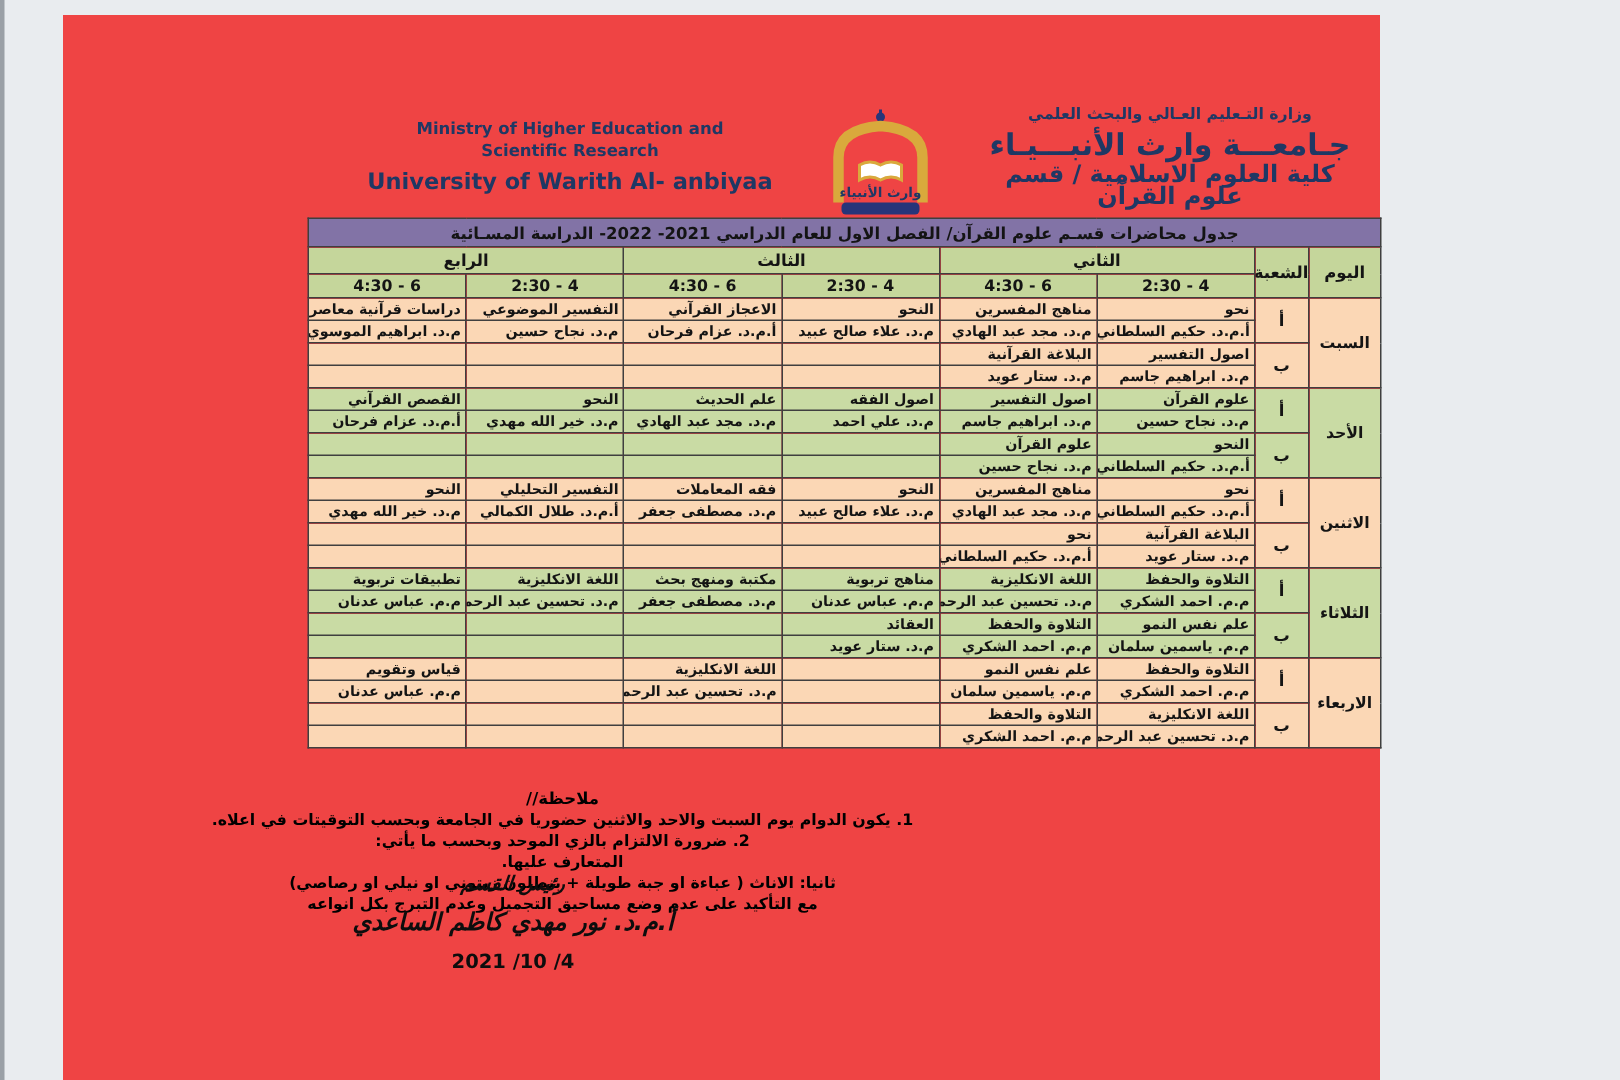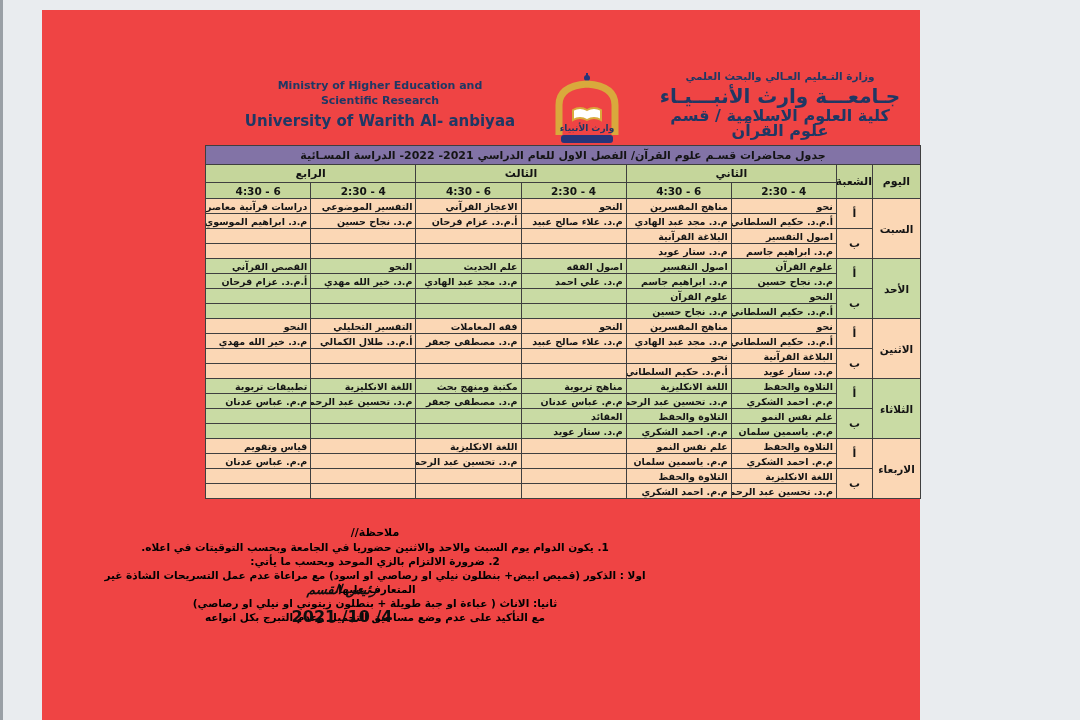--- a/index.html
+++ b/index.html
@@ -42,21 +42,21 @@
 
   
   .notes { position:absolute; right:175px; top:492px; width:740px; direction:rtl; text-align:center; color:#000;margin-top:24px; }
   .note-head { font-size:11px; font-weight:bold; line-height:14px; }
   .note-line { font-size:10.5px; font-weight:bold; line-height:14px; white-space:nowrap; }
 
   
   .signature { position:absolute; left:160px; top:572px; width:280px; text-align:center; direction:rtl; color:#0d0d0d; }
   .sig-title { font-size:13px; font-weight:bold; font-style:italic; transform:skewX(-6deg); }
   .sig-name  { font-size:16px; font-weight:bold; font-style:italic; margin-top:8px; letter-spacing:-1px; }
-  .sig-date  { font-size:16px; font-weight:bold; direction:ltr; margin-top:10px; }
+  .sig-date  { font-size:13px; font-weight:bold; direction:ltr; margin-top:10px; }
 </style>
 </head>
 <body style="background: rgb(233, 236, 239);">
 
 <div class="viewport">
   <div class="edge-line"></div>
   <div class="page">
 
     <div class="eng-header">
       <div class="eng-line1">Ministry of Higher Education and</div>
@@ -287,26 +287,26 @@
             <td class="teacher"></td>
           </tr>
         </tbody>
       </table>
 
     <div class="notes">
       <div class="note-head">ملاحظة//</div>
       <div>
           <div class="note-line">1. يكون الدوام يوم السبت والاحد والاثنين حضوريا في الجامعة وبحسب التوقيتات في اعلاه.</div>
           <div class="note-line">2. ضرورة الالتزام بالزي الموحد وبحسب ما يأتي:</div>
-          <div class="note-line">اولا : الذكور (قميص ابيض+ بنطلون نيلي او رصاصي او اسود) مع مراعاة عدم عمل التسريحات الشاذة غير</div>
           <div class="note-line">المتعارف عليها.</div>
           <div class="note-line">ثانيا: الاناث ( عباءة او جبة طويلة + بنطلون زيتوني او نيلي او رصاصي)</div>
           <div class="note-line">مع التأكيد على عدم وضع مساحيق التجميل وعدم التبرج بكل انواعه</div>
         </div>
     </div>
 
     <div class="signature">
       <div class="sig-title">رئيس القسم</div>
+      <div class="sig-name">أ.م.د. نور مهدي كاظم الساعدي</div>
       <div class="sig-date">2021 /10 /4</div>
     </div>
 
   </div>
 </div>
 
 </body></html>

